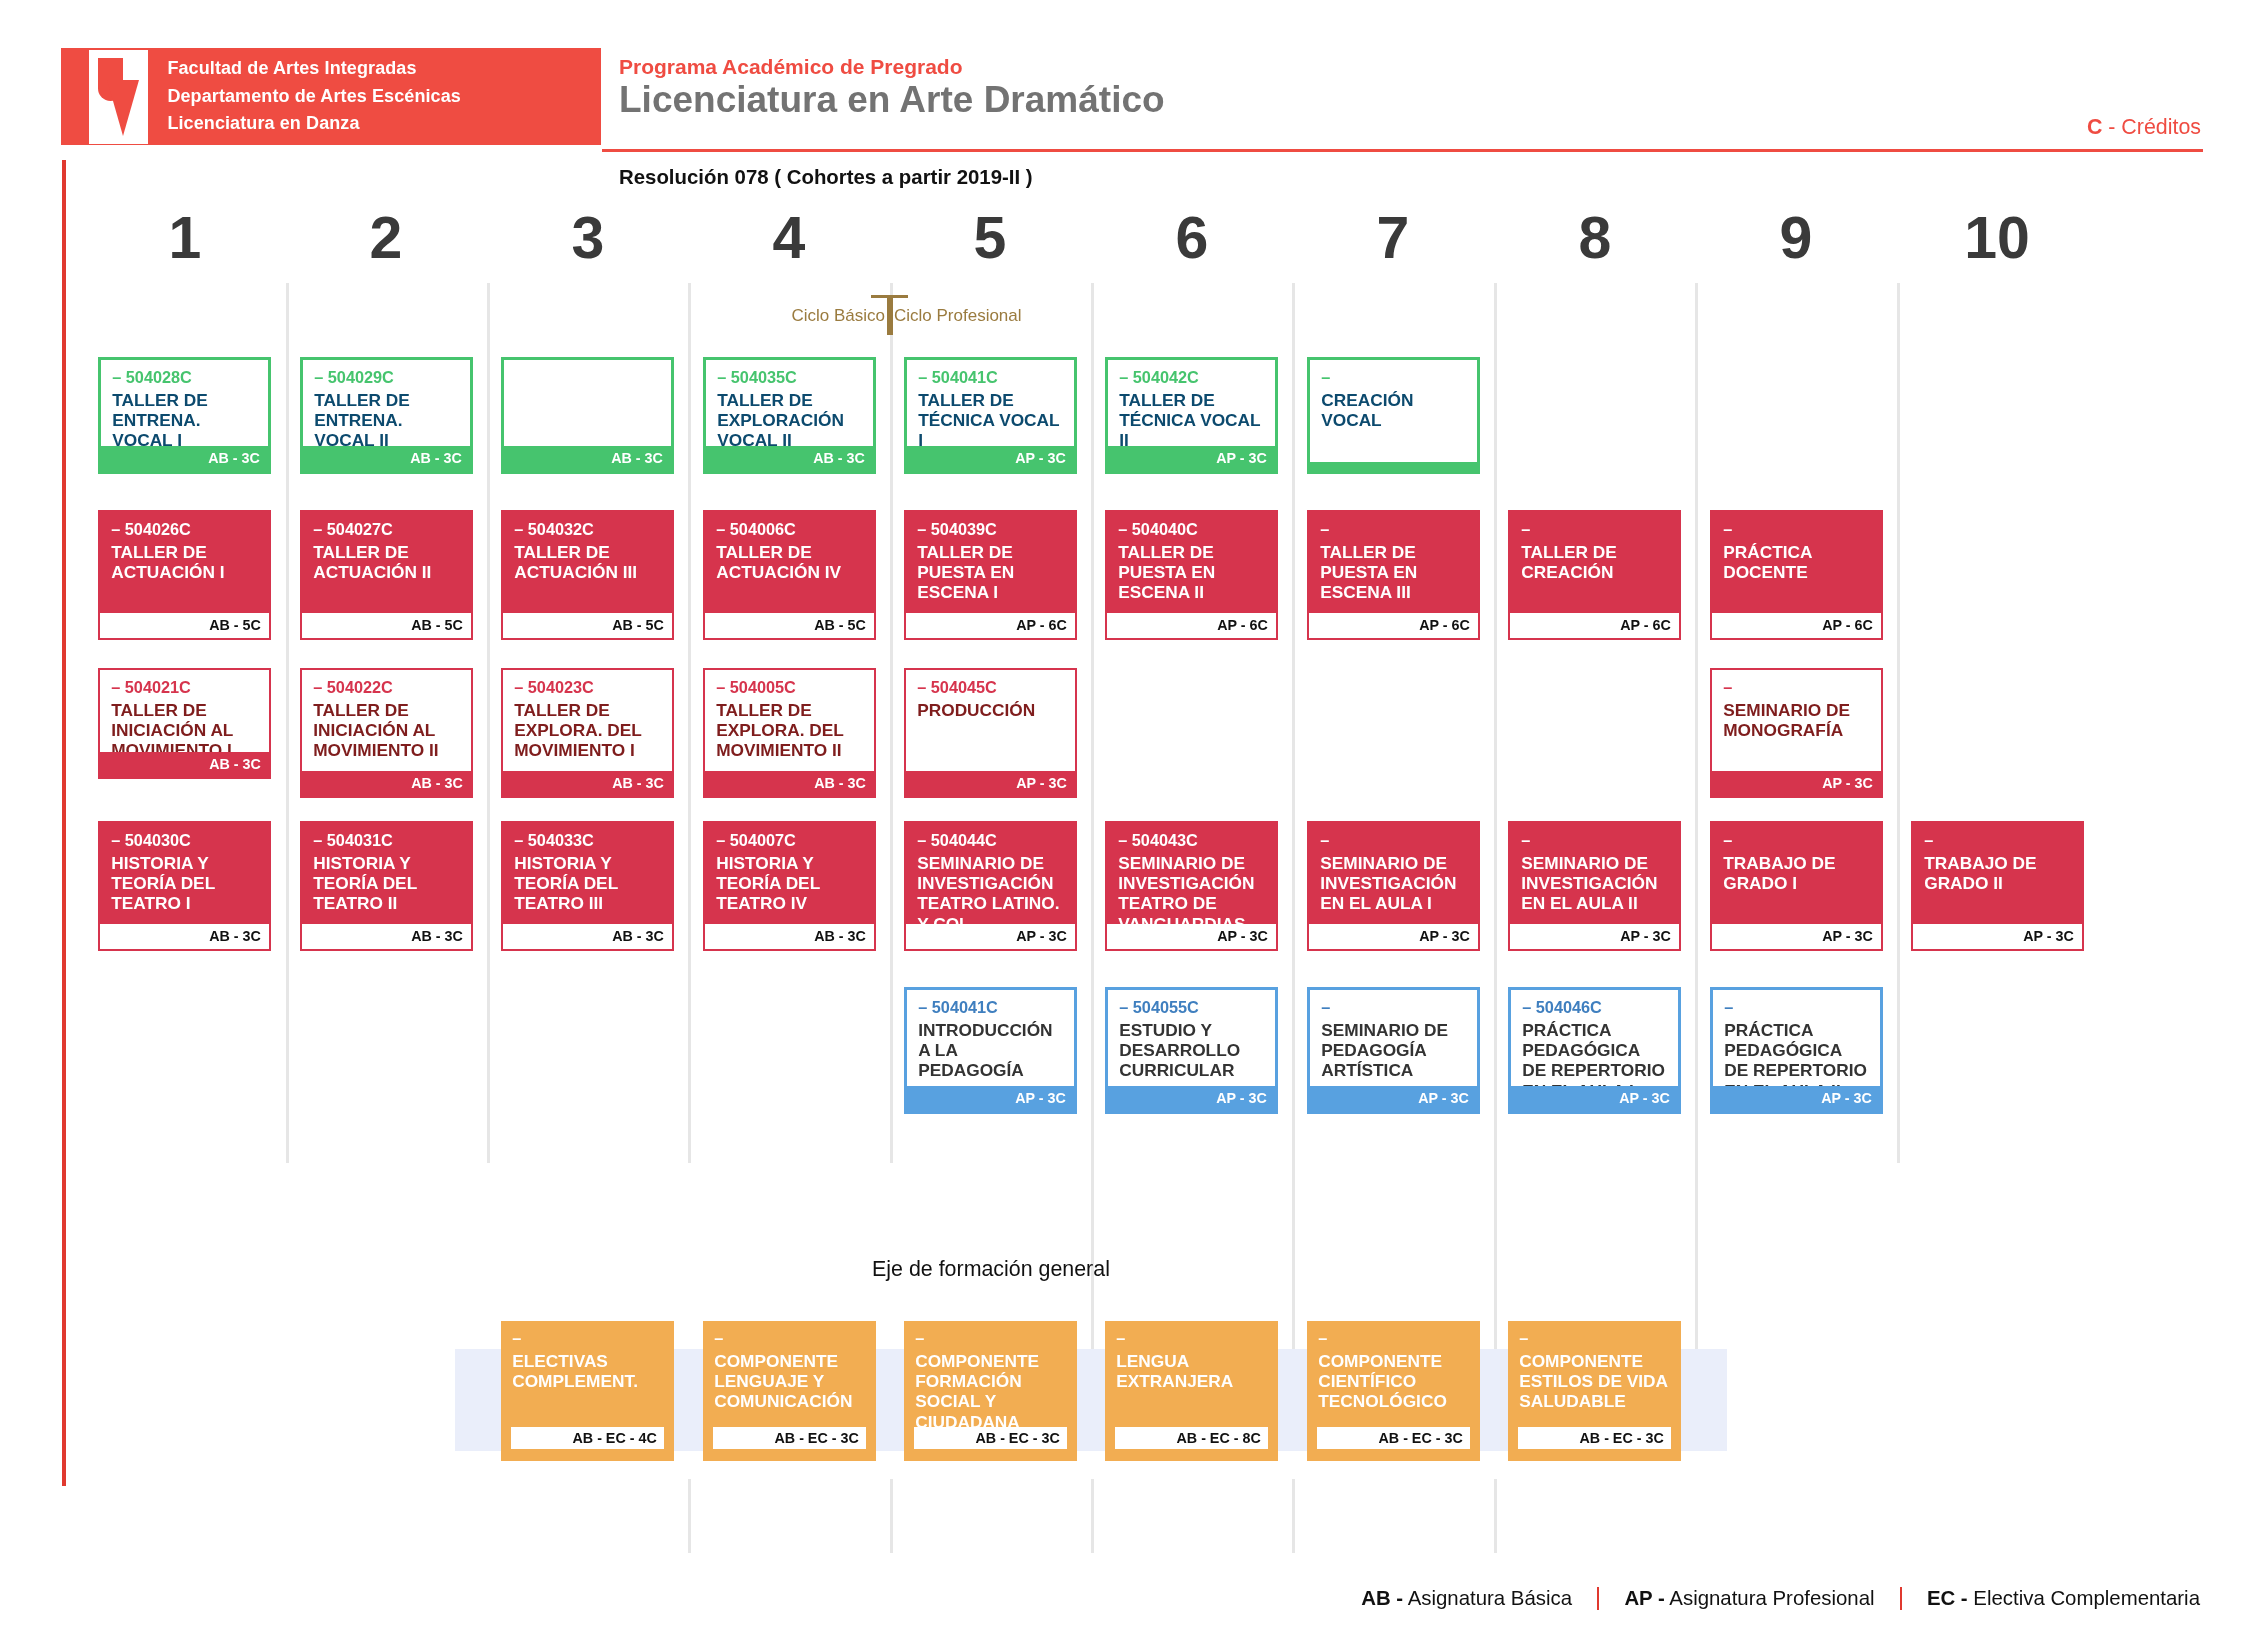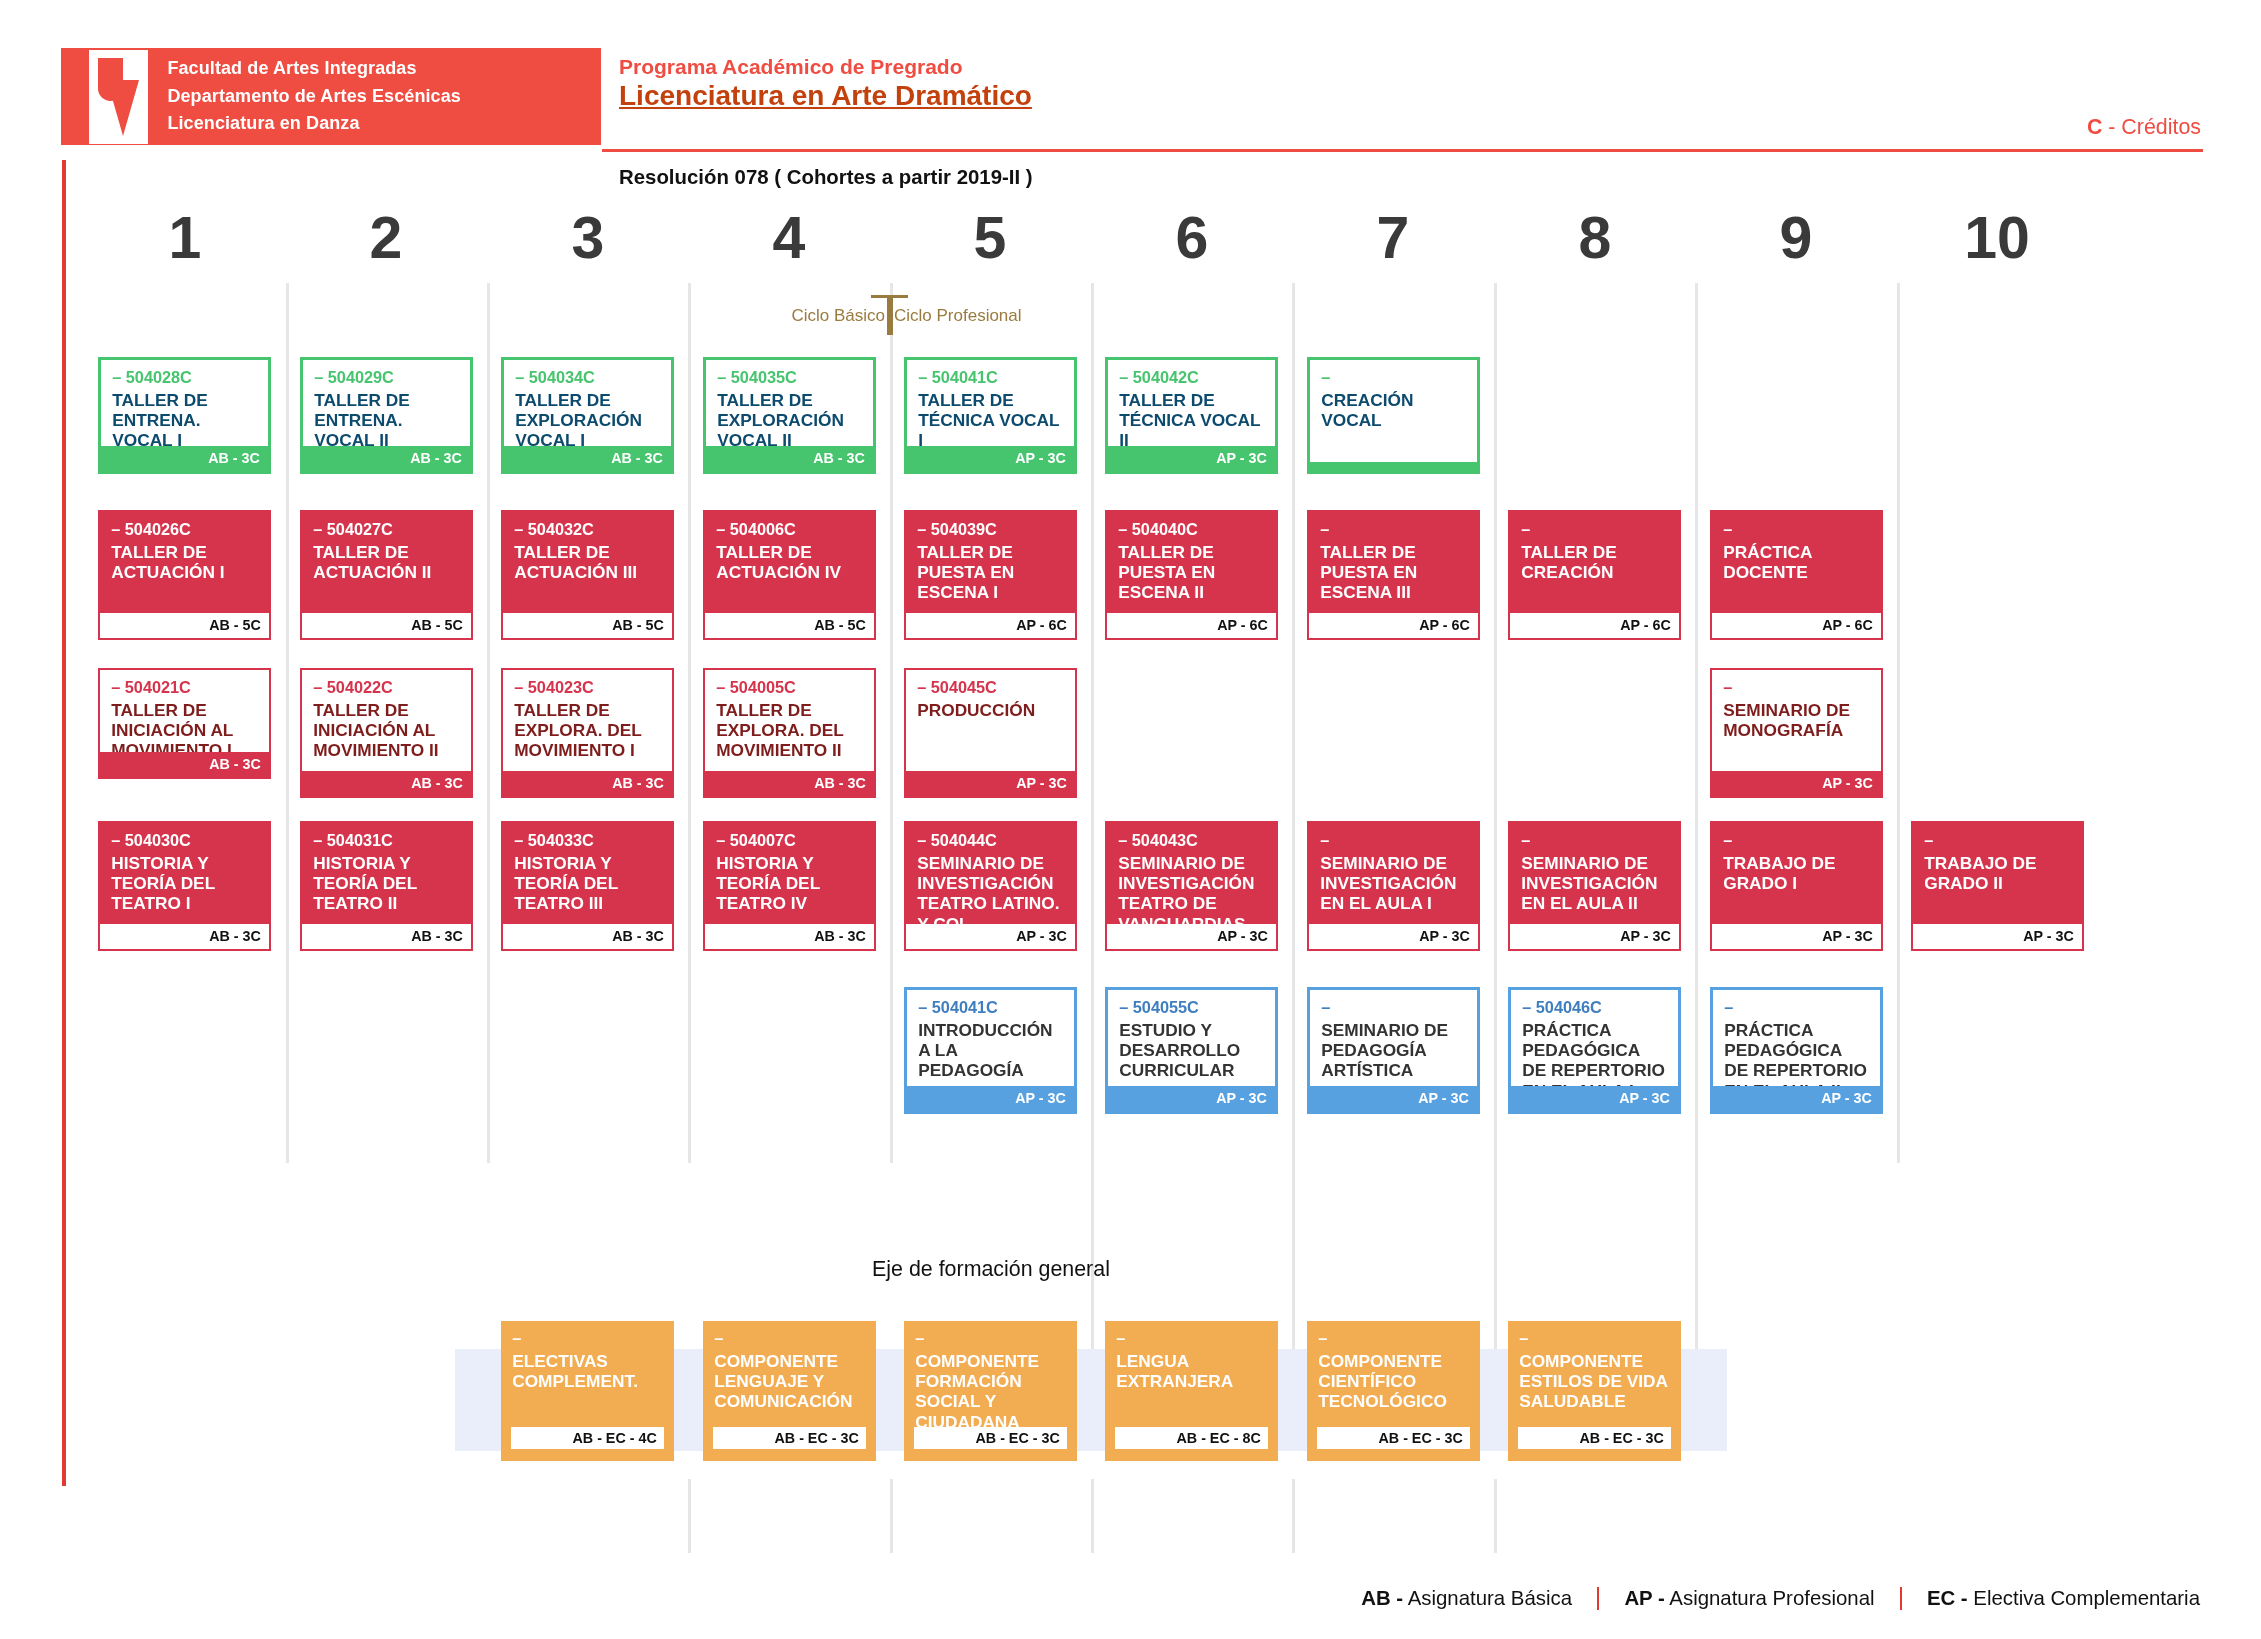--- a/index.html
+++ b/index.html
@@ -26,21 +26,21 @@
   }
   #logo-mark .tri{
     position:absolute;left:18.4px;top:30px;width:0;height:0;
     border-left:16px solid transparent;border-right:16px solid transparent;
     border-top:56px solid #ef4c42;
   }
   #logo-lines{color:#fff;line-height:1.52;}
   #logo-lines div{font-size:18px;font-weight:bold;letter-spacing:0.1px;white-space:nowrap;}
   #title-block{position:absolute;left:619px;top:55px;}
   #program-kicker{color:#ef4c42;font-size:21px;font-weight:bold;margin-bottom:2px;}
-  #program-title{color:#c2410c;font-size:28px;font-weight:bold;line-height:1.05;text-decoration:underline;}
+  #program-title{color:#737373;font-size:37px;font-weight:bold;line-height:1.05;}
   #credits-legend{
     position:absolute;right:60px;top:115px;font-size:21.4px;color:#ef4c42;white-space:nowrap;
   }
   #credits-legend b{font-weight:bold;}
   #header-rule{position:absolute;left:602px;top:149px;width:1601px;height:2.5px;background:#ef4c42;}
   #resolution{
     position:absolute;left:619px;top:166px;font-size:20.4px;font-weight:bold;color:#111;
   }
   
   #left-spine{position:absolute;left:62px;top:160px;width:3.6px;height:1326px;background:#e0392f;}
@@ -173,24 +173,20 @@
       <div class="foot" style="position: absolute; left: 0px; right: 0px; bottom: 0px;">AB - 3C</div>
     </div>
     <div class="box t-green" style="left: 300px; top: 357px; height: 117px; position: absolute;">
       <div class="body">
         <div class="code">– 504029C</div>
         <div class="name">TALLER DE ENTRENA. VOCAL II</div>
       </div>
       <div class="foot" style="position: absolute; left: 0px; right: 0px; bottom: 0px;">AB - 3C</div>
     </div>
     <div class="box t-green" style="left: 501px; top: 357px; height: 117px; position: absolute;">
-      <div class="body">
-        <div class="code">– 504034C</div>
-        <div class="name">TALLER DE EXPLORACIÓN VOCAL I</div>
-      </div>
       <div class="foot" style="position: absolute; left: 0px; right: 0px; bottom: 0px;">AB - 3C</div>
     </div>
     <div class="box t-green" style="left: 703px; top: 357px; height: 117px; position: absolute;">
       <div class="body">
         <div class="code">– 504035C</div>
         <div class="name">TALLER DE EXPLORACIÓN VOCAL II</div>
       </div>
       <div class="foot" style="position: absolute; left: 0px; right: 0px; bottom: 0px;">AB - 3C</div>
     </div>
     <div class="box t-green" style="left: 904px; top: 357px; height: 117px; position: absolute;">

